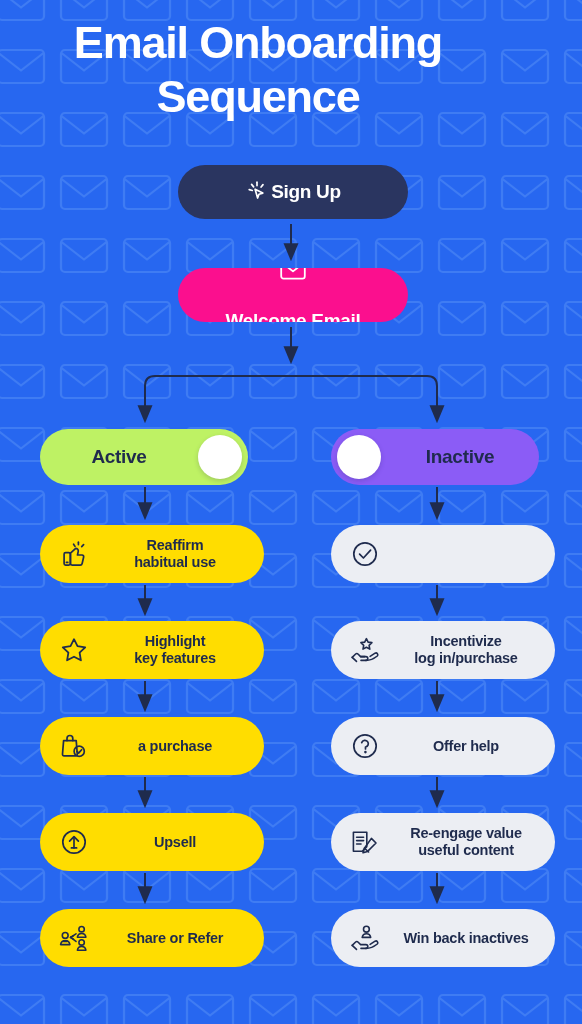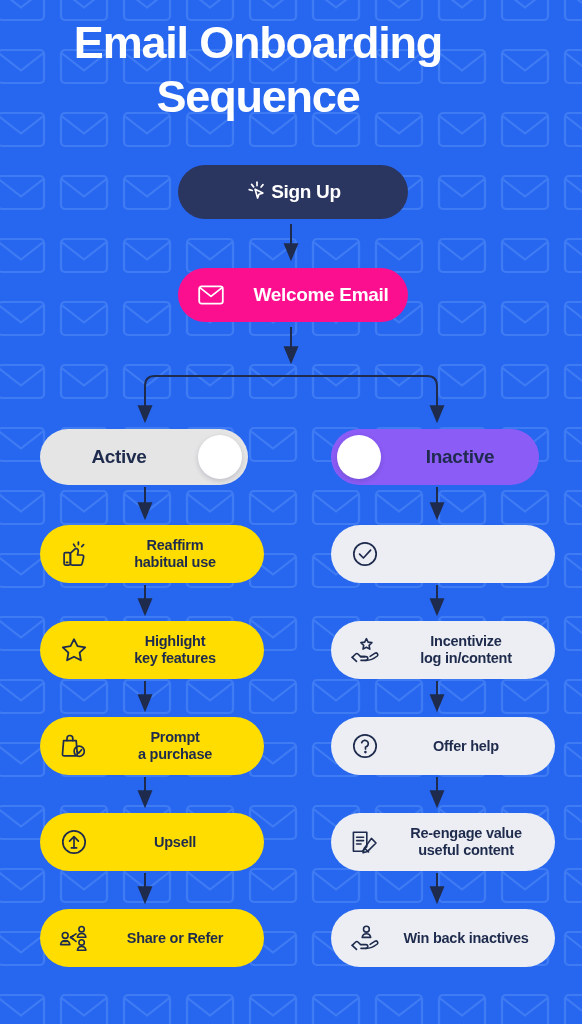--- a/index.html
+++ b/index.html
@@ -89,39 +89,40 @@
   
   #welcome-node {
     left: 178px; top: 268px;
     width: 230px; height: 54px;
   }
   #welcome-node .pill {
     width: 100%; height: 100%;
     background: #fb0f8e;
     justify-content: center;
     gap: 28px;
+    flex-direction: column;
   }
   #welcome-label {
     color: #ffffff;
     font-weight: bold;
     font-size: 19px;
     letter-spacing: -0.3px;
   }
 
   
   .toggle {
     position: absolute;
     width: 208px; height: 56px;
     border-radius: 999px;
     display: flex;
     align-items: center;
   }
   #toggle-active {
     left: 40px; top: 429px;
-    background: #e5e5e5;
+    background: #bef264;
     justify-content: flex-start;
   }
   #toggle-inactive {
     left: 331px; top: 429px;
     background: #8b5cf6;
     justify-content: flex-end;
   }
   .toggle-label {
     color: #1f2b4d;
     font-weight: bold;
@@ -301,21 +302,20 @@
   <div class="card left" style="top:717px">
     <span class="card-icon">
       <svg width="30" height="30" viewBox="0 0 30 30" fill="none" stroke="#1f2b4d" stroke-width="1.7" stroke-linecap="round" stroke-linejoin="round">
         <path d="M4.6 9.6 h12.6 l1.1 13.6 a1.5 1.5 0 0 1 -1.5 1.65 h-11.8 a1.5 1.5 0 0 1 -1.5 -1.65 z"></path>
         <path d="M8 9.6 V7.4 a2.9 2.9 0 0 1 5.8 0 V9.6"></path>
         <circle cx="20.2" cy="20.3" r="5.1"></circle>
         <path d="M17.9 20.4 L19.6 22.1 L22.6 18.7"></path>
       </svg>
     </span>
     <span class="card-text">
-      <span class="ln">Prompt</span>
       <span class="ln">a purchase</span>
     </span>
   </div>
 
   <div class="card left" style="top:813px">
     <span class="card-icon">
       <svg width="30" height="30" viewBox="0 0 30 30" fill="none" stroke="#1f2b4d" stroke-width="1.7" stroke-linecap="round" stroke-linejoin="round">
         <circle cx="15" cy="15" r="11.2"></circle>
         <path d="M15 20.9 V10.6"></path>
         <path d="M10.6 14.2 L15 9.6 L19.4 14.2"></path>
@@ -362,21 +362,21 @@
       <svg width="32" height="30" viewBox="0 0 32 30" fill="none" stroke="#1f2b4d" stroke-width="1.6" stroke-linecap="round" stroke-linejoin="round">
         <path d="M17.4 3.6 L19.1 7.1 L22.9 7.6 L20.1 10.3 L20.8 14.1 L17.4 12.3 L14 14.1 L14.7 10.3 L11.9 7.6 L15.7 7.1 Z"></path>
         <path d="M3.2 22.4 L6.4 19.2 a2 2 0 0 1 2.8 0 L11.6 21.6 h5.3 a1.9 1.9 0 0 1 0 3.8 h-4.9"></path>
         <path d="M11.6 21.6 h4.2"></path>
         <path d="M16.9 25.4 c4.8 0 7.9 -1.6 11.4 -4.4 a1.8 1.8 0 0 0 -2.2 -2.8 l-5 3.2"></path>
         <path d="M3.2 22.4 L7.5 26.4"></path>
       </svg>
     </span>
     <span class="card-text">
       <span class="ln">Incentivize</span>
-      <span class="ln">log in/content</span>
+      <span class="ln">log in/purchase</span>
     </span>
   </div>
 
   <div class="card right" style="top:717px">
     <span class="card-icon">
       <svg width="30" height="30" viewBox="0 0 30 30" fill="none" stroke="#1f2b4d" stroke-width="1.7" stroke-linecap="round" stroke-linejoin="round">
         <circle cx="15" cy="15" r="11.2"></circle>
         <path d="M11.7 11.6 a3.4 3.4 0 1 1 3.8 4.5 v1.9"></path>
         <path d="M15.4 21.1 h0.02" stroke-width="2.6"></path>
       </svg>

